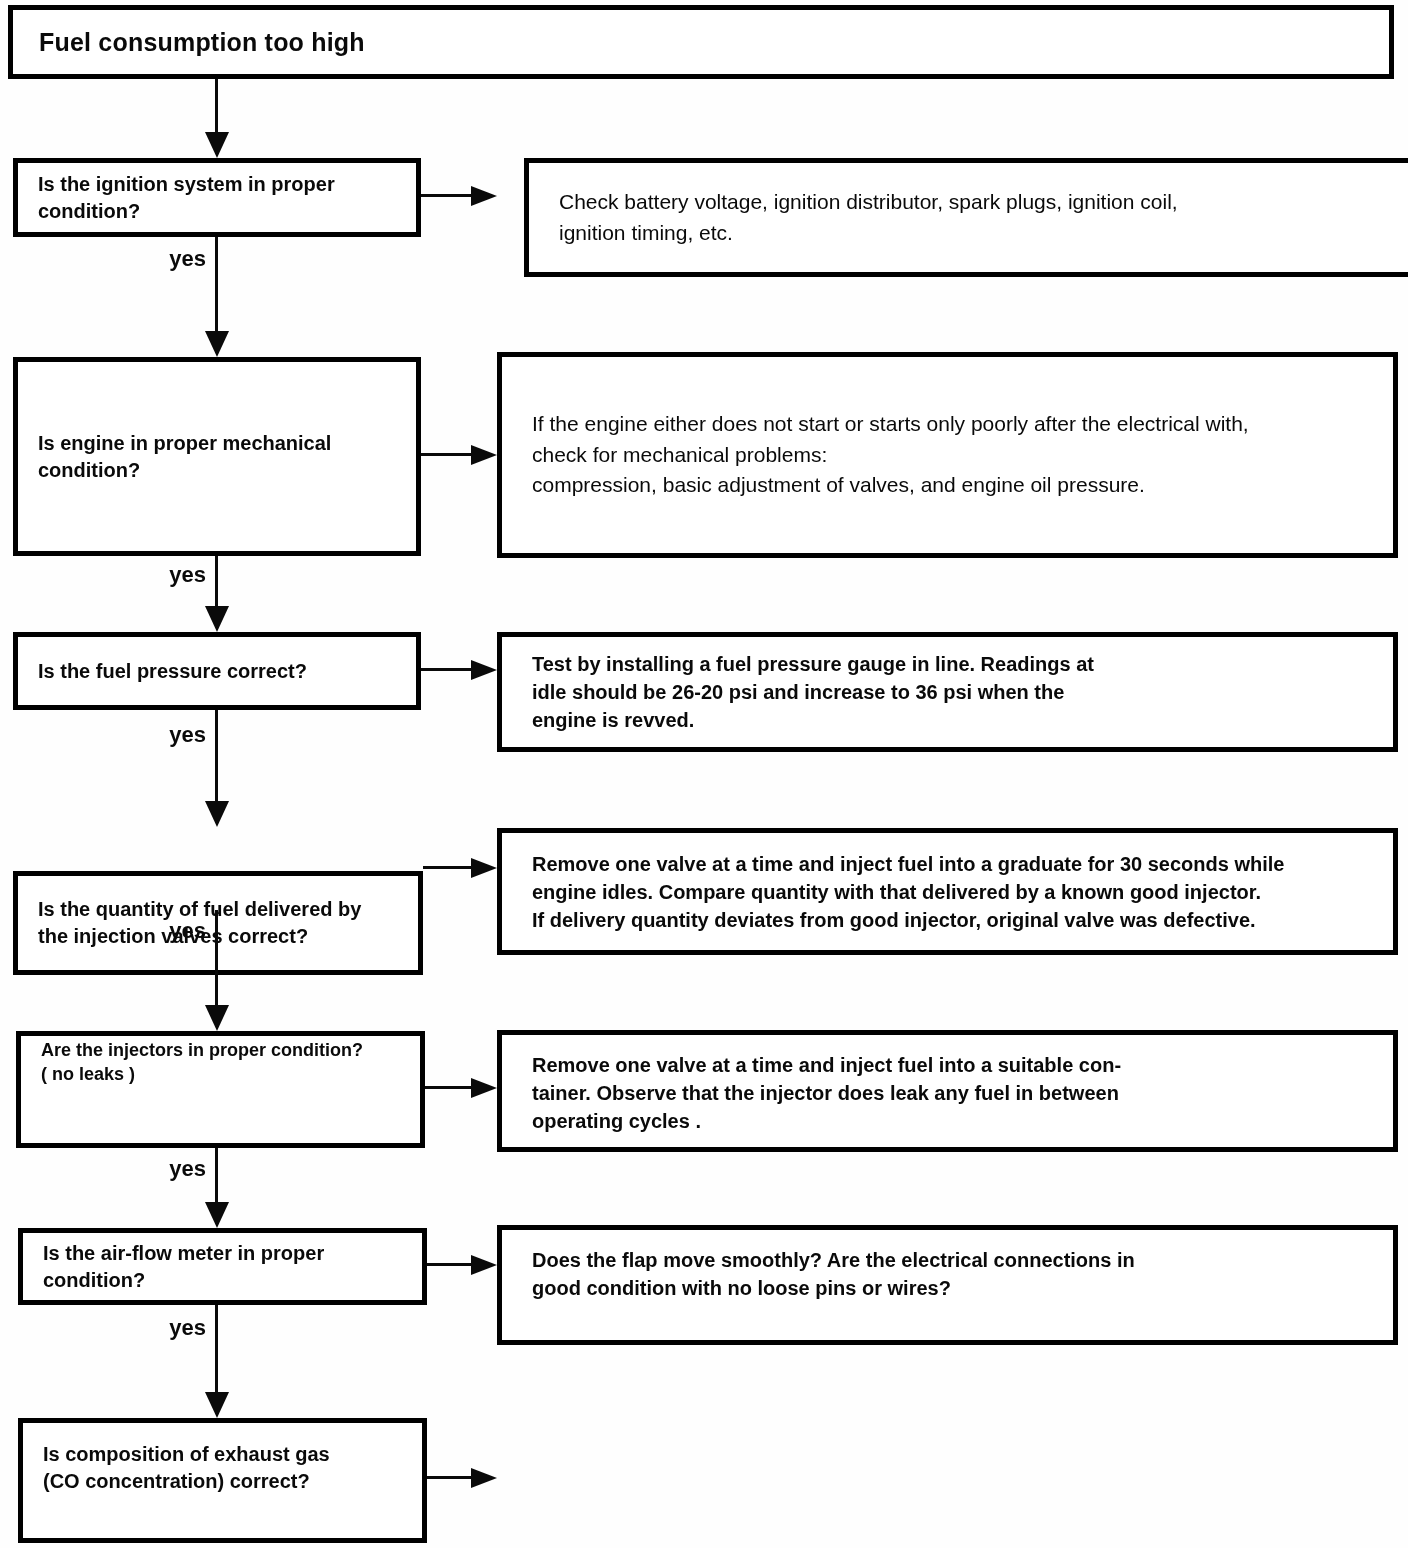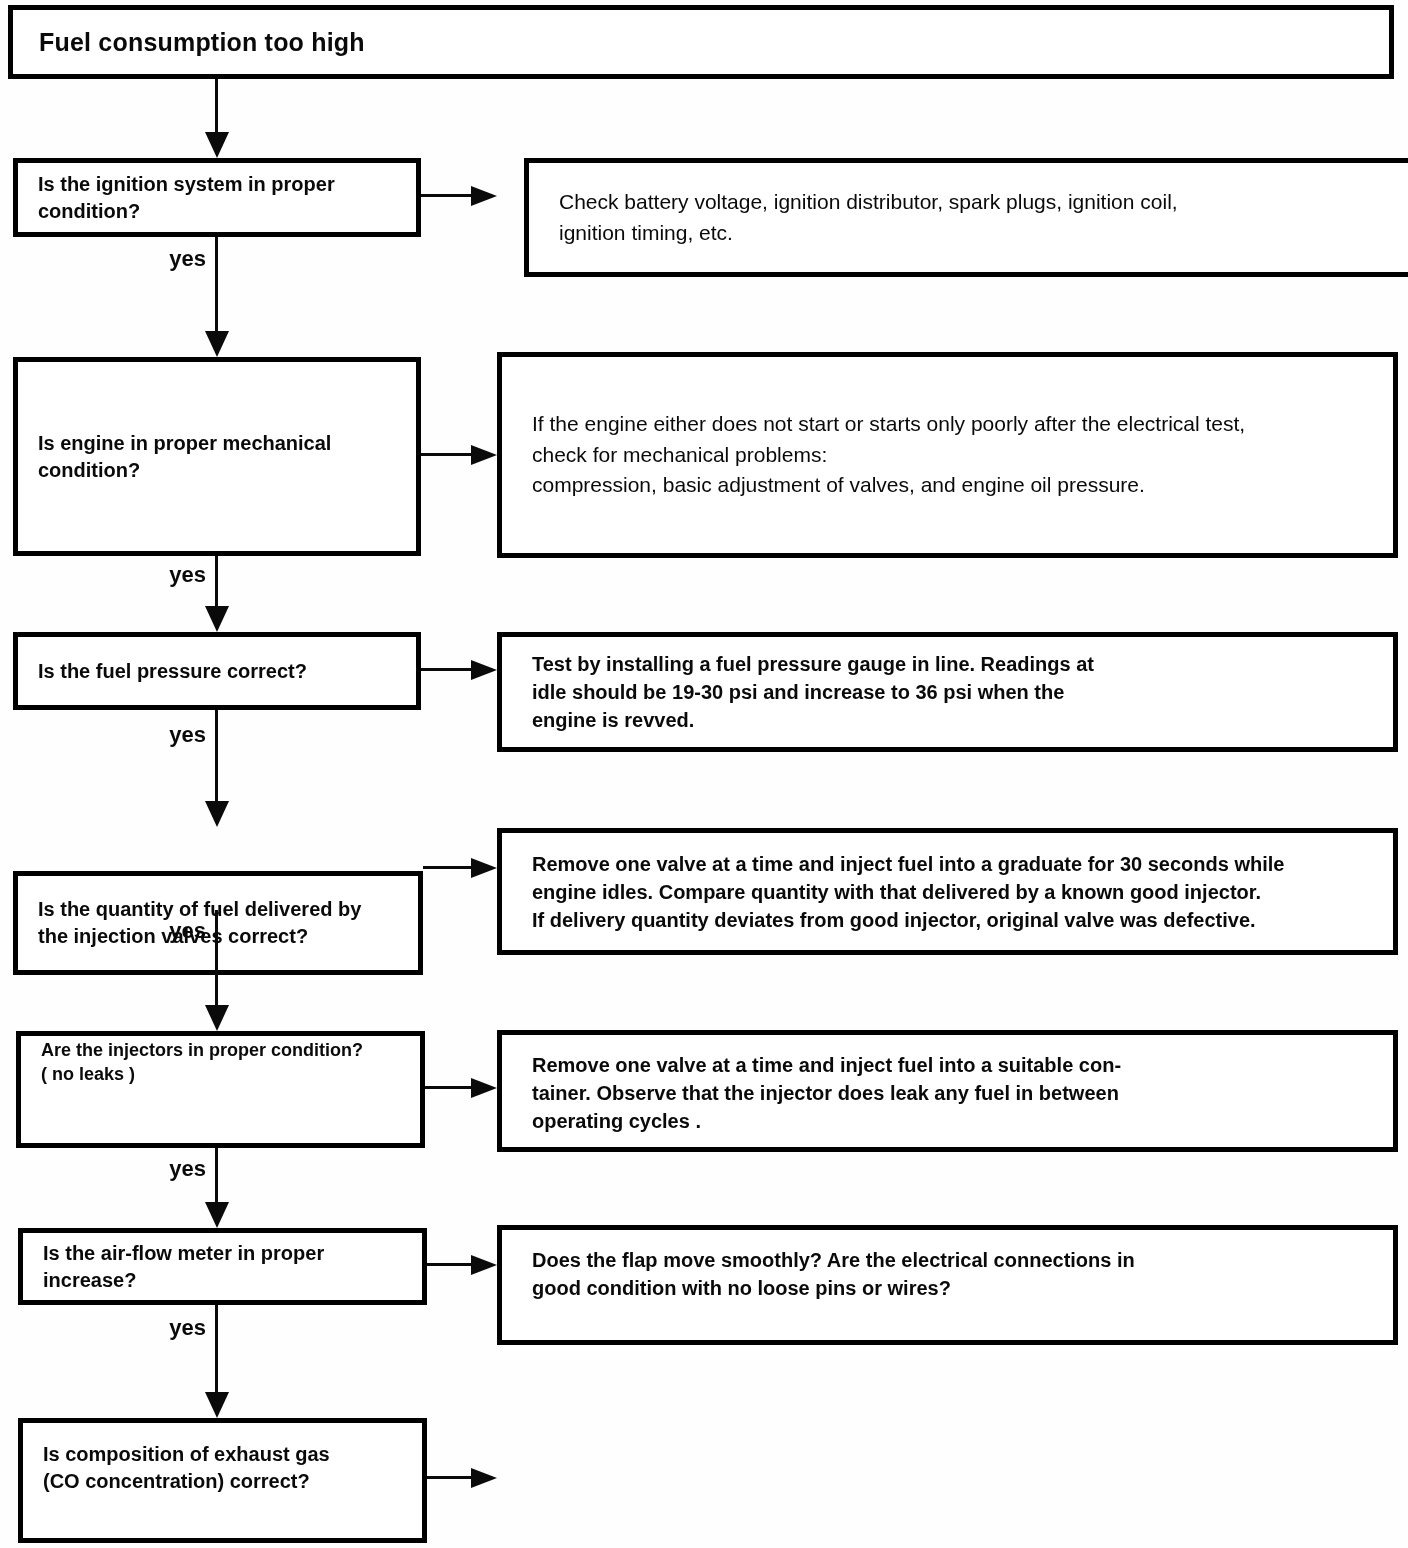--- a/index.html
+++ b/index.html
@@ -85,40 +85,40 @@
 
   <div class="box qbox" style="left:13px; top:357px; width:408px; height:199px;">
     <div class="txt">Is engine in proper mechanical
 condition?</div>
   </div>
   <div class="harrow" style="left:421px; top:445px; width:76px;">
     <div class="hline"></div>
     <div class="hhead"></div>
   </div>
   <div class="box abox" style="left:497px; top:352px; width:901px; height:206px;">
-    <div class="txt">If the engine either does not start or starts only poorly after the electrical test,
+    <div class="txt">If the engine either does not start or starts only poorly after the electrical with,
 check for mechanical problems:
 compression, basic adjustment of valves, and engine oil pressure.</div>
   </div>
   <div class="yes" style="left:120px; top:562px;">yes</div>
   <div class="varrow" style="left:205px; top:556px; height:76px;">
     <div class="vline"></div>
     <div class="vhead"></div>
   </div>
 
   <div class="box qbox" style="left:13px; top:632px; width:408px; height:78px;">
     <div class="txt">Is the fuel pressure correct?</div>
   </div>
   <div class="harrow" style="left:421px; top:660px; width:76px;">
     <div class="hline"></div>
     <div class="hhead"></div>
   </div>
   <div class="box abox boldtext" style="left:497px; top:632px; width:901px; height:120px;">
     <div class="txt">Test by installing a fuel pressure gauge in line. Readings at
-idle should be 19-30 psi and increase to 36 psi when the
+idle should be 26-20 psi and increase to 36 psi when the
 engine is revved.</div>
   </div>
   <div class="yes" style="left:120px; top:722px;">yes</div>
   <div class="varrow" style="left:205px; top:710px; height:117px;">
     <div class="vline"></div>
     <div class="vhead"></div>
   </div>
 
   <div class="box qbox" style="left:13px; top:827px; width:410px; height:104px;margin-top:44px;">
     <div class="txt">Is the quantity of fuel delivered by
@@ -153,21 +153,21 @@
 operating cycles .</div>
   </div>
   <div class="yes" style="left:120px; top:1156px;">yes</div>
   <div class="varrow" style="left:205px; top:1148px; height:80px;">
     <div class="vline"></div>
     <div class="vhead"></div>
   </div>
 
   <div class="box qbox" style="left:18px; top:1228px; width:409px; height:77px;">
     <div class="txt">Is the air-flow meter in proper
-increase?</div>
+condition?</div>
   </div>
   <div class="harrow" style="left:427px; top:1255px; width:70px;">
     <div class="hline"></div>
     <div class="hhead"></div>
   </div>
   <div class="box abox boldtext topalign" style="left:497px; top:1225px; width:901px; height:120px;">
     <div class="txt">Does the flap move smoothly? Are the electrical connections in
 good condition with no loose pins or wires?</div>
   </div>
   <div class="yes" style="left:120px; top:1315px;">yes</div>

